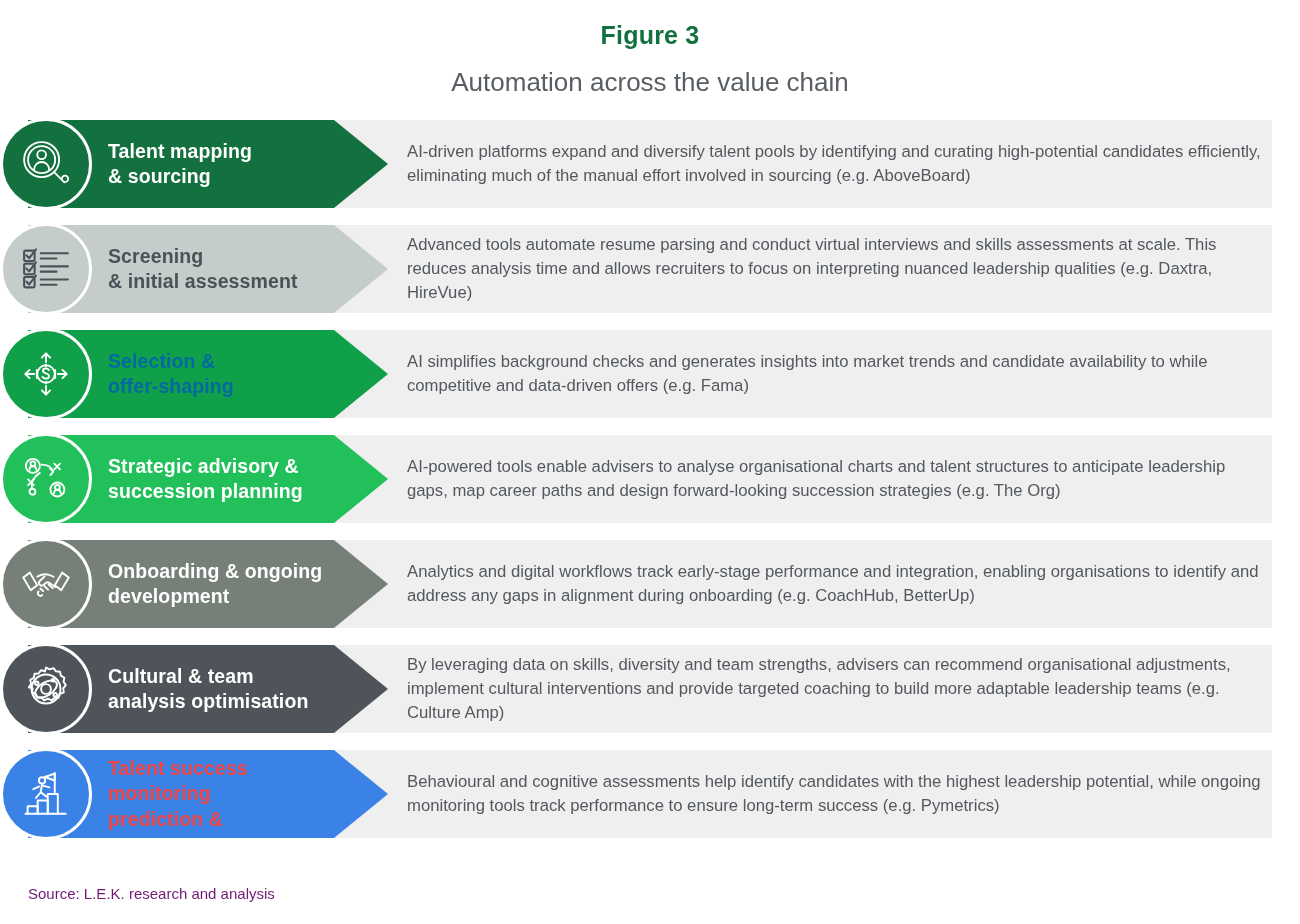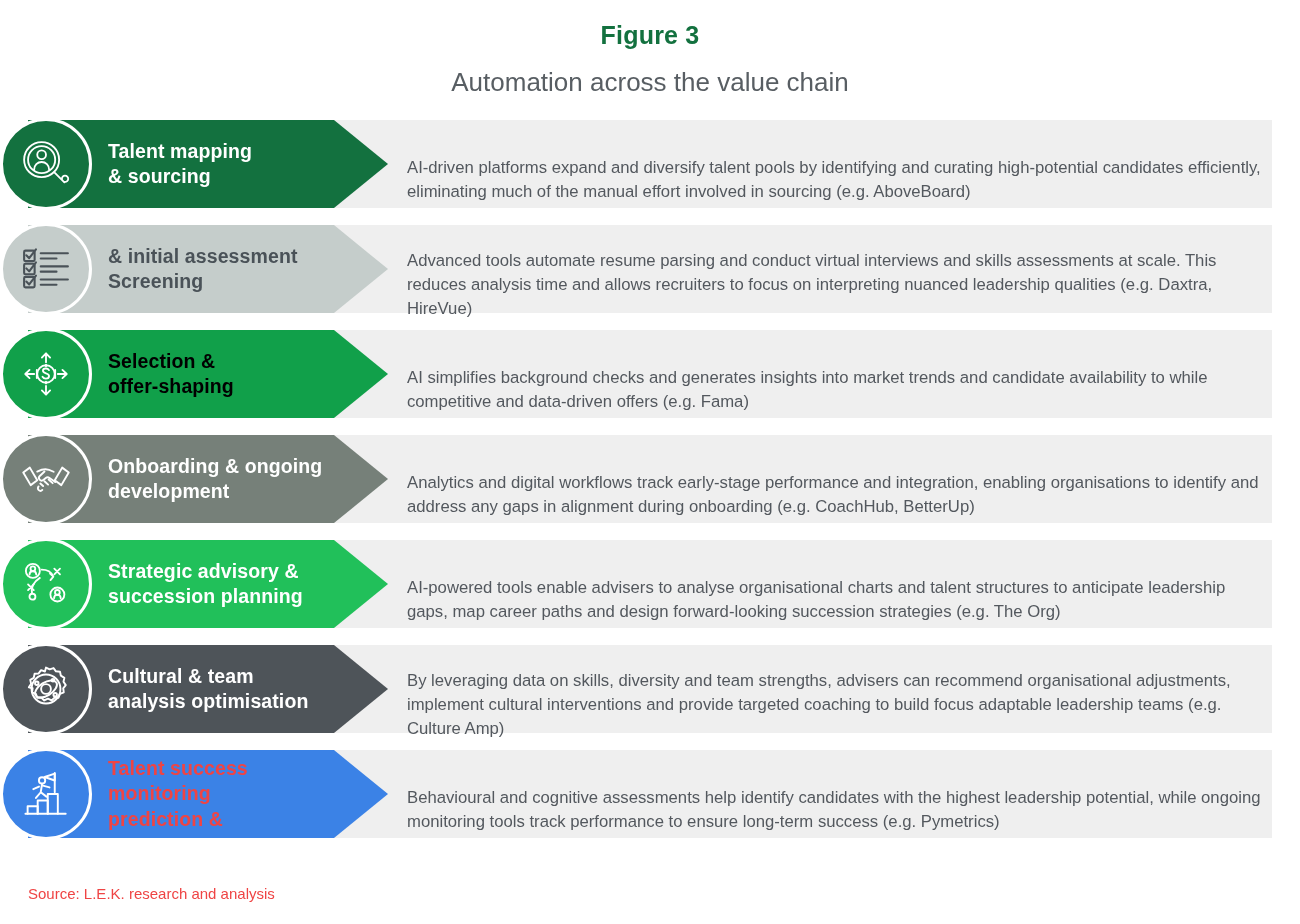--- a/index.html
+++ b/index.html
@@ -110,30 +110,29 @@
   .desc {
     position: absolute;
     left: 407px;
     right: 34px;
     top: 50%;
     transform: translateY(-50%);
     font-size: 16.7px;
     line-height: 1.42;
     color: #53585e;
     z-index: 2;
-    margin-top: 16px;
   }
 
   
   .source {
     position: absolute;
     left: 28px;
     bottom: 22px;
     font-size: 15px;
-    color: #ef4444;
+    color: #701a75;
   }
 </style>
 </head>
 <body>
 
 <div class="header">
   <div class="figure-label">Figure 3</div>
   <div class="figure-title">Automation across the value chain</div>
 </div>
 
@@ -169,66 +168,46 @@
       <rect x="7" y="26" width="12" height="12" rx="1.5"></rect>
       <path d="M9.5 31.3 l3.3 3.4 L20.5 24.5"></path>
       <rect x="7" y="41" width="12" height="12" rx="1.5"></rect>
       <path d="M9.5 46.3 l3.3 3.4 L20.5 39.5"></path>
       <path d="M26 14 h31 M26 20 h18"></path>
       <path d="M26 29 h31 M26 35 h18"></path>
       <path d="M26 44 h31 M26 50 h18"></path>
     </svg>
     </div>
     <div class="stage-label" style="color:#4a5258">
+        <div>Screening</div>
         <div>&amp; initial assessment</div>
-        <div>Screening</div>
       </div>
     <div class="desc">Advanced tools automate resume parsing and conduct virtual interviews and skills assessments at scale. This reduces analysis time and allows recruiters to focus on interpreting nuanced leadership qualities (e.g. Daxtra, HireVue)</div>
   </div>
     <div class="row">
     <div class="desc-band"></div>
     <div class="arrow" style="background:#11a04a"></div>
     <div class="icon-circle" style="background:#11a04a;color:#ffffff">
 
     <svg viewBox="0 0 64 64" fill="none" stroke="currentColor" stroke-width="2.1" stroke-linecap="round" stroke-linejoin="round">
       <circle cx="32" cy="32" r="10"></circle>
       <path d="M35.4 27.6c-.7-1.2-2-1.9-3.5-1.9-2 0-3.4 1.1-3.4 2.7 0 3.6 7 1.9 7 5.8 0 1.8-1.6 3-3.7 3-1.7 0-3.1-.8-3.8-2"></path>
       <path d="M32 23.3v-2.1 M32 42.8v-2.1"></path>
       <path d="M32 18.5V8.5 M27.3 13.2 32 8.3 36.7 13.2"></path>
       <path d="M32 45.5v10 M27.3 50.8 32 55.7 36.7 50.8"></path>
       <path d="M18.5 32H8.5 M13.2 27.3 8.3 32 13.2 36.7"></path>
       <path d="M45.5 32h10 M50.8 27.3 55.7 32 50.8 36.7"></path>
       <path d="M21.5 27.3v9.4 M42.5 27.3v9.4"></path>
     </svg>
     </div>
-    <div class="stage-label" style="color:#000000">
+    <div class="stage-label" style="color:#0369a1">
         <div>Selection &amp;</div>
         <div>offer-shaping</div>
       </div>
     <div class="desc">AI simplifies background checks and generates insights into market trends and candidate availability to while competitive and data-driven offers (e.g. Fama)</div>
-  </div>
-    <div class="row">
-    <div class="desc-band"></div>
-    <div class="arrow" style="background:#768079"></div>
-    <div class="icon-circle" style="background:#768079;color:#ffffff">
-
-    <svg viewBox="0 0 64 64" fill="none" stroke="currentColor" stroke-width="2.2" stroke-linecap="round" stroke-linejoin="round">
-      <path d="M6 24.5 13.5 19 22 33.5 14.5 39z"></path>
-      <path d="M58 24.5 50.5 19 42 33.5 49.5 39z"></path>
-      <path d="M22 23.5c3.4-1.7 6.3-2.6 9.4-2.6 3.3 0 5.9 1.1 9.3 2.8"></path>
-      <path d="M42.5 35.5 36 30.8c-1.5-1.1-3-1-4.3.1l-2.4 2c-1.4 1.2-3.4 1.1-4.6-.2-1.1-1.2-1-3 .2-4.2l5.4-5"></path>
-      <path d="M25.5 37.2l3.2 2.9M30.2 34.6l4.2 3.8M35 32.6l4.6 4.1"></path>
-      <path d="M23.5 40.6c-1.1 1.2-1 3 .2 4.1 1.2 1.1 3 1 4.1-.2"></path>
-    </svg>
-    </div>
-    <div class="stage-label" style="color:#ffffff">
-        <div>Onboarding &amp; ongoing</div>
-        <div>development</div>
-      </div>
-    <div class="desc">Analytics and digital workflows track early-stage performance and integration, enabling organisations to identify and address any gaps in alignment during onboarding (e.g. CoachHub, BetterUp)</div>
   </div>
     <div class="row">
     <div class="desc-band"></div>
     <div class="arrow" style="background:#21c05a"></div>
     <div class="icon-circle" style="background:#21c05a;color:#ffffff">
 
     <svg viewBox="0 0 64 64" fill="none" stroke="currentColor" stroke-width="2.1" stroke-linecap="round" stroke-linejoin="round">
       <circle cx="17" cy="17" r="8"></circle>
       <circle cx="17" cy="14.6" r="2.7"></circle>
       <path d="M13.2 21.2c0-2.2 1.7-3.8 3.8-3.8s3.8 1.6 3.8 3.8"></path>
@@ -244,38 +223,58 @@
     </svg>
     </div>
     <div class="stage-label" style="color:#ffffff">
         <div>Strategic advisory &amp;</div>
         <div>succession planning</div>
       </div>
     <div class="desc">AI-powered tools enable advisers to analyse organisational charts and talent structures to anticipate leadership gaps, map career paths and design forward-looking succession strategies (e.g. The Org)</div>
   </div>
     <div class="row">
     <div class="desc-band"></div>
+    <div class="arrow" style="background:#768079"></div>
+    <div class="icon-circle" style="background:#768079;color:#ffffff">
+
+    <svg viewBox="0 0 64 64" fill="none" stroke="currentColor" stroke-width="2.2" stroke-linecap="round" stroke-linejoin="round">
+      <path d="M6 24.5 13.5 19 22 33.5 14.5 39z"></path>
+      <path d="M58 24.5 50.5 19 42 33.5 49.5 39z"></path>
+      <path d="M22 23.5c3.4-1.7 6.3-2.6 9.4-2.6 3.3 0 5.9 1.1 9.3 2.8"></path>
+      <path d="M42.5 35.5 36 30.8c-1.5-1.1-3-1-4.3.1l-2.4 2c-1.4 1.2-3.4 1.1-4.6-.2-1.1-1.2-1-3 .2-4.2l5.4-5"></path>
+      <path d="M25.5 37.2l3.2 2.9M30.2 34.6l4.2 3.8M35 32.6l4.6 4.1"></path>
+      <path d="M23.5 40.6c-1.1 1.2-1 3 .2 4.1 1.2 1.1 3 1 4.1-.2"></path>
+    </svg>
+    </div>
+    <div class="stage-label" style="color:#ffffff">
+        <div>Onboarding &amp; ongoing</div>
+        <div>development</div>
+      </div>
+    <div class="desc">Analytics and digital workflows track early-stage performance and integration, enabling organisations to identify and address any gaps in alignment during onboarding (e.g. CoachHub, BetterUp)</div>
+  </div>
+    <div class="row">
+    <div class="desc-band"></div>
     <div class="arrow" style="background:#4e5459"></div>
     <div class="icon-circle" style="background:#4e5459;color:#ffffff">
 
     <svg viewBox="0 0 64 64" fill="none" stroke="currentColor" stroke-width="2.2" stroke-linecap="round" stroke-linejoin="round">
       <path d="M32 7.5l4.2 2.1 4.4-1.5 2.8 3.7 4.6.4 1 4.6 4 2.4-1 4.5 2.6 3.9-2.9 3.6.6 4.6-4.3 1.8-1.7 4.4-4.6-.2-3.3 3.3-4.2-2-4.2 2-3.3-3.3-4.6.2-1.7-4.4-4.3-1.8.6-4.6L12.4 30l2.6-3.9-1-4.5 4-2.4 1-4.6 4.6-.4 2.8-3.7 4.4 1.5z"></path>
       <circle cx="32" cy="32" r="16.5"></circle>
       <circle cx="32" cy="32" r="5.6"></circle>
       <ellipse cx="32" cy="32" rx="14" ry="7.5" transform="rotate(-32 32 32)"></ellipse>
       <circle cx="21.5" cy="25.5" r="2"></circle>
       <circle cx="42.5" cy="38.5" r="2"></circle>
       <circle cx="40" cy="22" r="1.6"></circle>
     </svg>
     </div>
     <div class="stage-label" style="color:#ffffff">
         <div>Cultural &amp; team</div>
         <div>analysis optimisation</div>
       </div>
-    <div class="desc">By leveraging data on skills, diversity and team strengths, advisers can recommend organisational adjustments, implement cultural interventions and provide targeted coaching to build focus adaptable leadership teams (e.g. Culture Amp)</div>
+    <div class="desc">By leveraging data on skills, diversity and team strengths, advisers can recommend organisational adjustments, implement cultural interventions and provide targeted coaching to build more adaptable leadership teams (e.g. Culture Amp)</div>
   </div>
     <div class="row">
     <div class="desc-band"></div>
     <div class="arrow" style="background:#3b82e6"></div>
     <div class="icon-circle" style="background:#3b82e6;color:#ffffff">
 
     <svg viewBox="0 0 64 64" fill="none" stroke="currentColor" stroke-width="2.2" stroke-linecap="round" stroke-linejoin="round">
       <path d="M42 8v22"></path>
       <path d="M42 8.8 30.5 12.6 42 16.6z"></path>
       <circle cx="27.5" cy="16.5" r="3.6"></circle>

